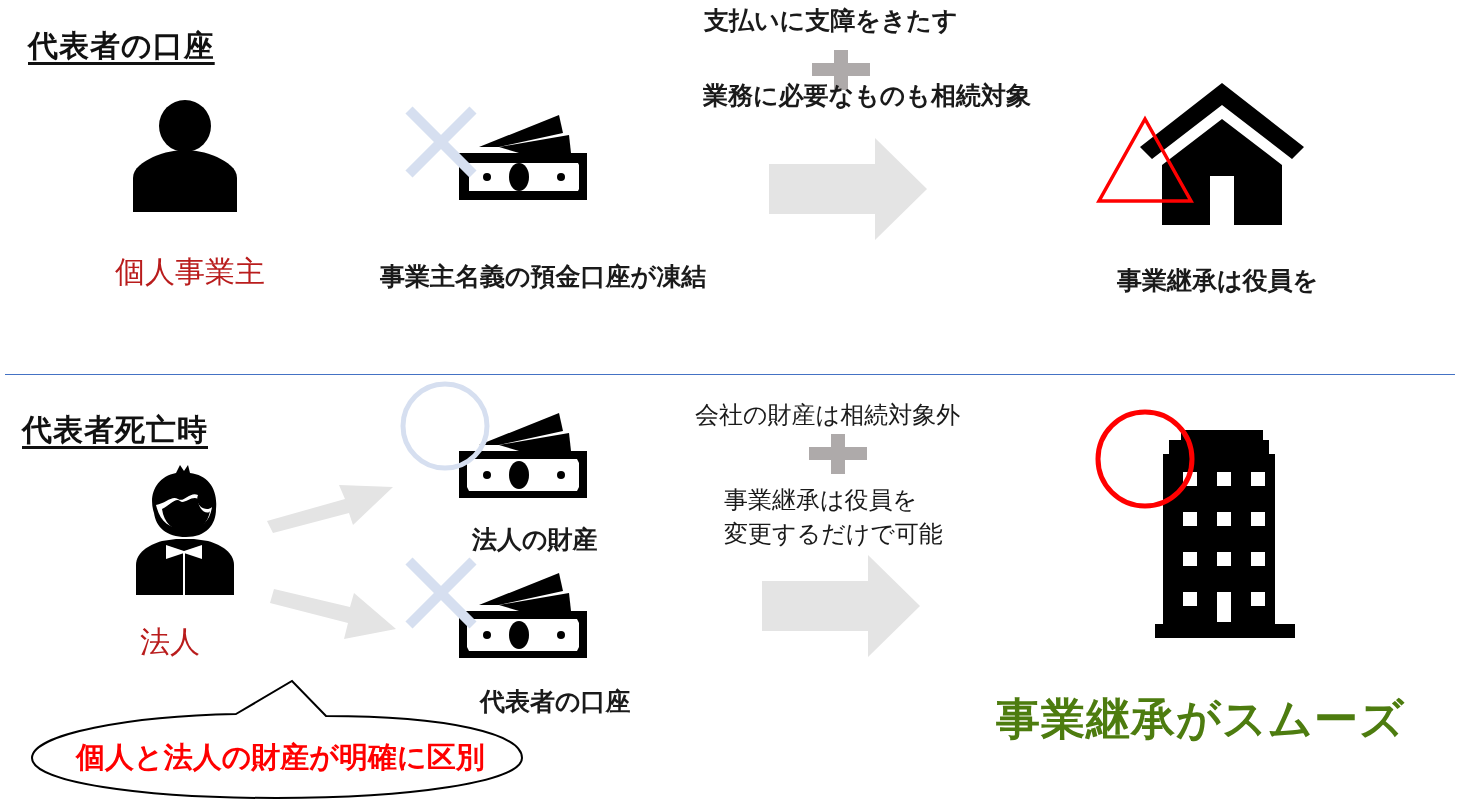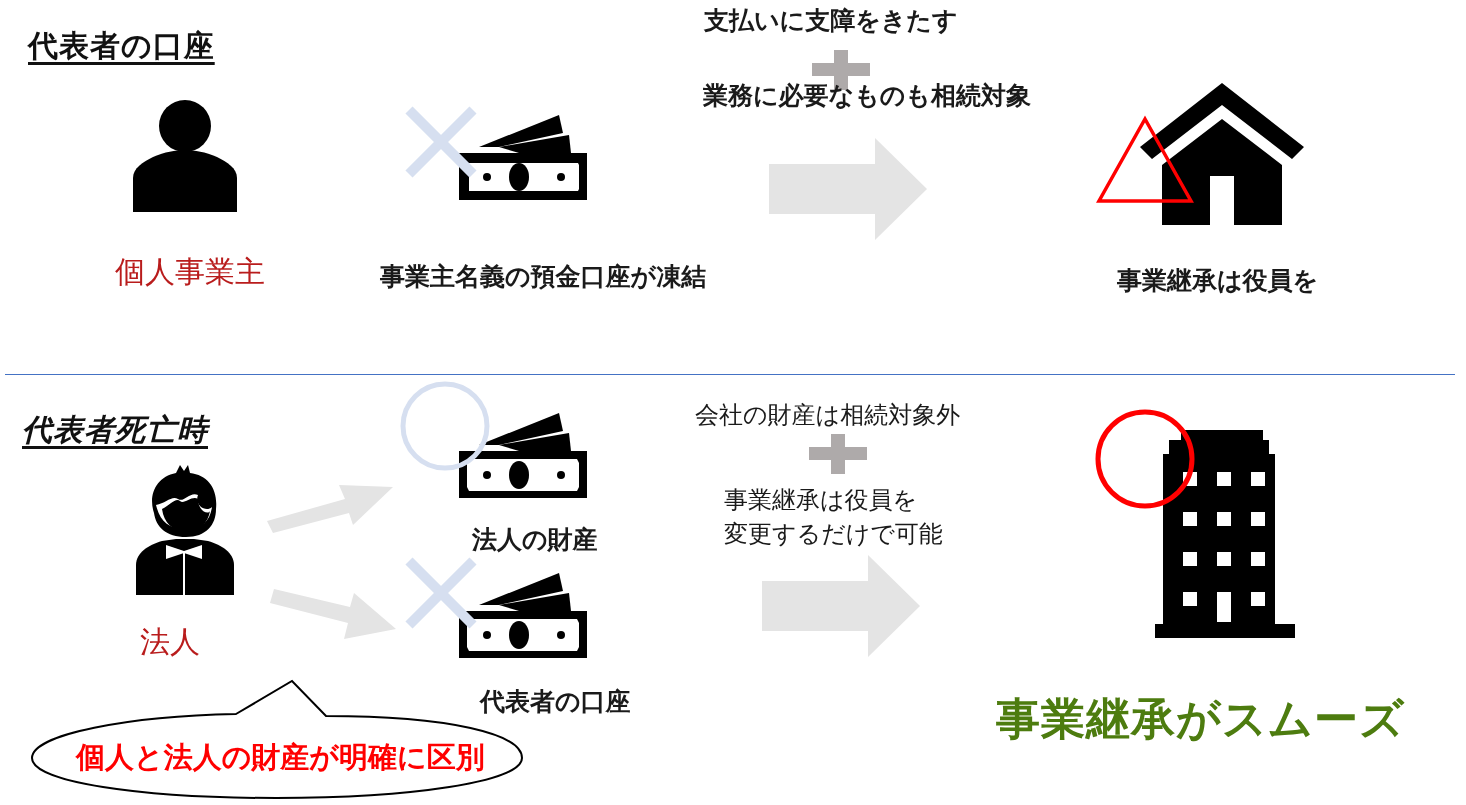--- a/index.html
+++ b/index.html
@@ -56,21 +56,21 @@
   <polygon points="0,64 82,0 164,64 152,76 82,22 12,76" fill="#000"></polygon>
   <polygon points="22,82 82,36 142,82 142,142 94,142 94,93 70,93 70,142 22,142" fill="#000"></polygon>
 </svg>
 <svg style="left:1095px; top:115px;" width="100" height="90" viewBox="0 0 100 90">
   <polygon points="50,4 96,86 4,86" fill="none" stroke="#ff0000" stroke-width="3.5"></polygon>
 </svg>
 <div class="abs label-md" style="left:1117px; top:264px;">事業継承は役員を</div>
 
 <div class="abs divider"></div>
 
-<div class="abs heading" style="left:22px; top:410px;font-style:italic;">代表者死亡時</div>
+<div class="abs heading" style="left:22px; top:410px;">代表者死亡時</div>
 
 <svg style="left:136px; top:465px;" width="98" height="130" viewBox="0 0 98 130">
   <path d="M18 48 C12 30 20 12 40 8 L44 0 L48 6 L52 0 L54 8 C72 10 82 24 80 44 C80 60 70 72 50 72 C30 72 20 62 18 48 Z" fill="#000"></path>
   <path d="M20 40 C30 38 36 30 42 34 C48 38 54 26 62 30 C58 40 70 48 76 42 C74 56 66 64 50 64 C32 64 24 56 20 40 Z" fill="#fff"></path>
   <path d="M26 44 C34 40 40 32 44 36 C48 40 56 30 62 34 C62 46 72 50 74 46 C72 58 64 66 50 66 C36 66 28 58 26 44 Z" fill="#000"></path>
   <path d="M0 130 V100 C0 88 12 80 26 76 L40 74 H58 L72 76 C86 80 98 88 98 100 V130 Z" fill="#000"></path>
   <polygon points="30,80 48,86 66,80 66,94 48,88 30,94" fill="#fff"></polygon>
   <line x1="48" y1="88" x2="48" y2="130" stroke="#fff" stroke-width="2"></line>
 </svg>
 <div class="abs label" style="left:140px; top:622px;">法人</div>

